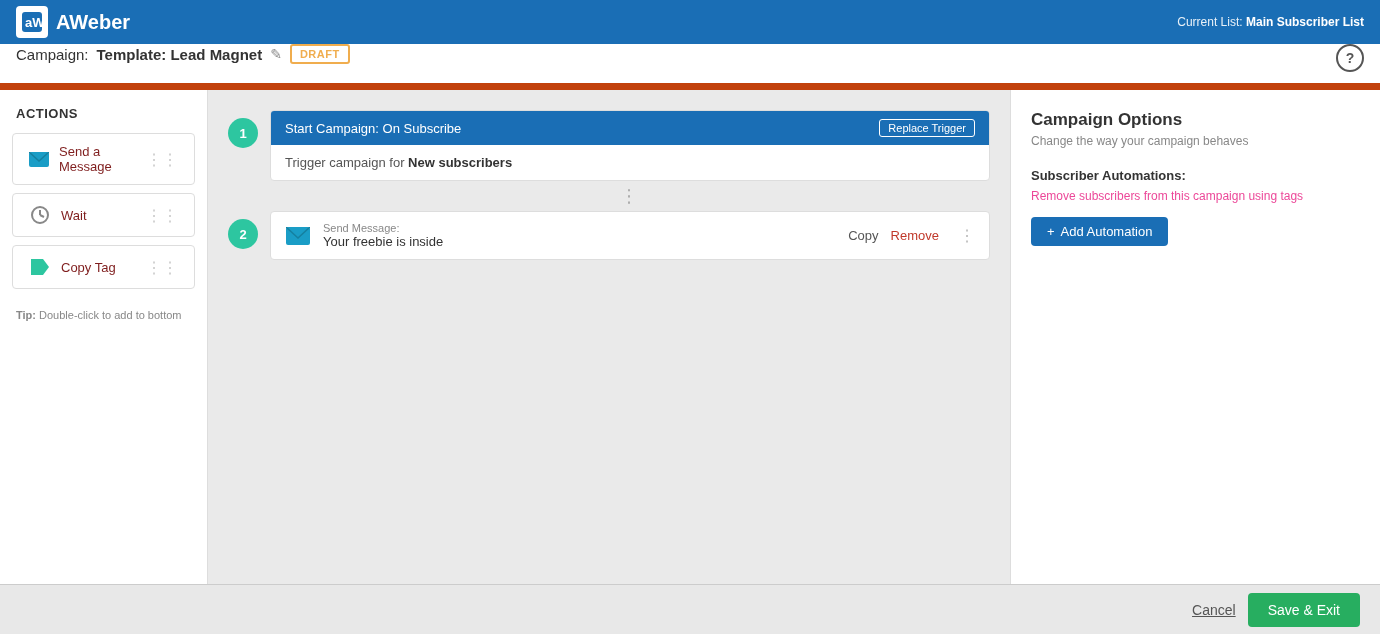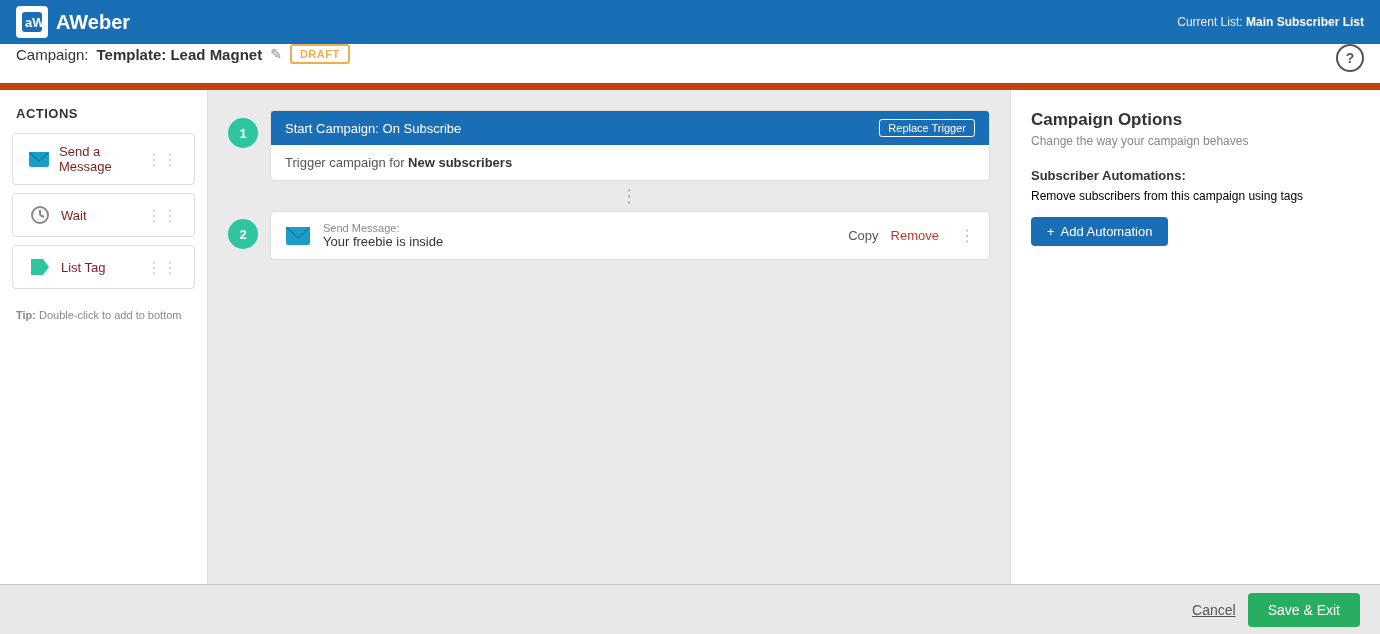--- a/index.html
+++ b/index.html
@@ -296,21 +296,21 @@
       margin-bottom: 20px;
     }
     .panel-section-title {
       font-size: 13px;
       font-weight: 600;
       color: #333;
       margin-bottom: 6px;
     }
     .panel-section-desc {
       font-size: 12px;
-      color: #000000;
+      color: #ec4899;
       margin-bottom: 14px;
     }
     .add-automation-btn {
       background: #1a6eb5;
       color: white;
       border: none;
       padding: 7px 16px;
       border-radius: 4px;
       font-size: 13px;
       cursor: pointer;
@@ -411,21 +411,21 @@
       <span class="drag-handle">⋮⋮</span>
     </div>
 
     <div class="sidebar-item">
       <div class="sidebar-item-left">
         <div class="sidebar-item-icon">
           <svg width="18" height="16" viewBox="0 0 18 16" fill="none">
             <path d="M0 0 L12 0 L18 8 L12 16 L0 16 Z" fill="#2dc6a0"></path>
           </svg>
         </div>
-        <span class="sidebar-item-label">List Tag</span>
+        <span class="sidebar-item-label">Copy Tag</span>
       </div>
       <span class="drag-handle">⋮⋮</span>
     </div>
 
     <div class="sidebar-tip">
       <strong>Tip:</strong>
       <span>Double-click to add to bottom</span>
     </div>
   </aside>
 

